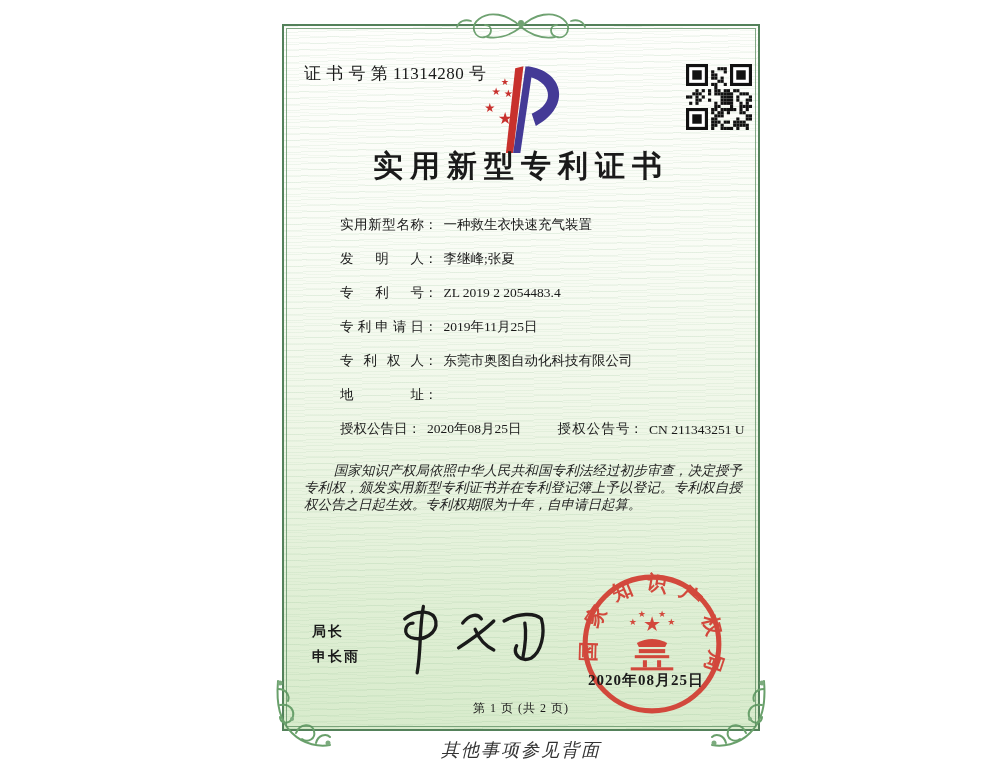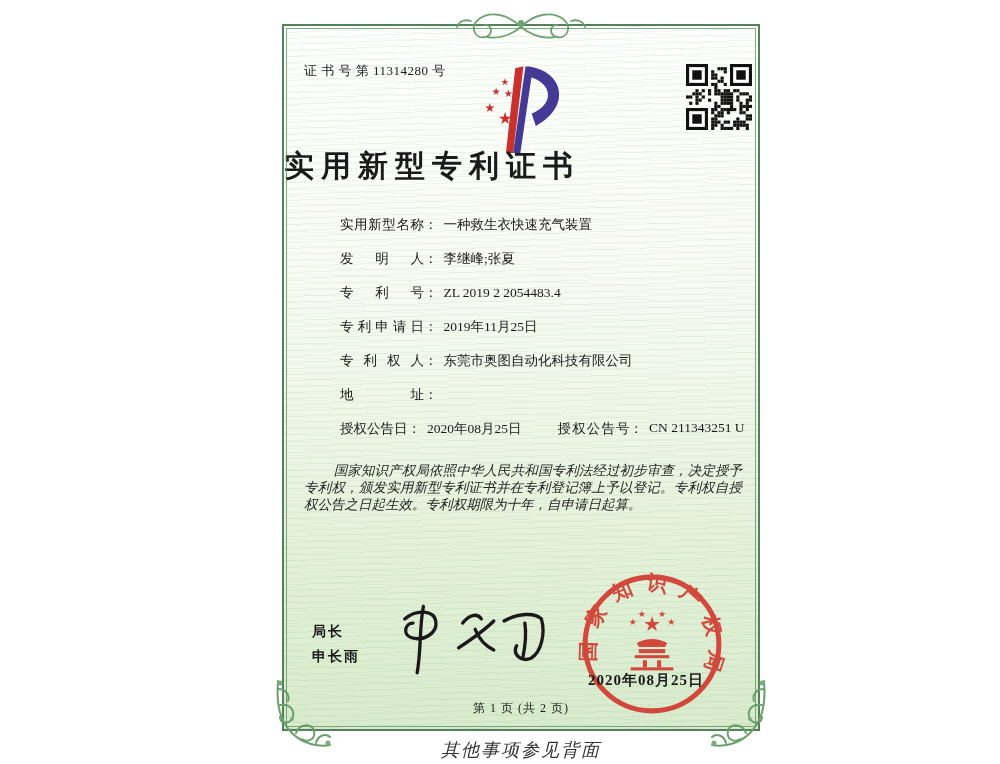--- a/index.html
+++ b/index.html
@@ -11,29 +11,29 @@
     position:absolute;left:282px;top:24px;width:478px;height:707px;box-sizing:border-box;
     border:2.5px solid #53815a;
     background:
       repeating-linear-gradient(178deg, rgba(120,175,125,0.10) 0px, rgba(120,175,125,0.10) 1px, transparent 1px, transparent 6px),
       repeating-linear-gradient(2deg, rgba(120,175,125,0.07) 0px, rgba(120,175,125,0.07) 1px, transparent 1px, transparent 7px),
       linear-gradient(180deg,#fefefc 0%,#f9fcf5 32%,#eef6e6 58%,#e0efd5 82%,#d8ebcc 100%);
   }
   .sheet::after{
     content:"";position:absolute;inset:2px;border:1px solid rgba(90,140,95,.75);pointer-events:none;
   }
-  .cert-no{position:absolute;left:20px;top:36px;font-size:13px;letter-spacing:.5px;}
+  .cert-no{position:absolute;left:20px;top:36px;font-size:17px;letter-spacing:.5px;}
   .logo{position:absolute;left:192px;top:32px;width:98px;height:98px;}
   .qr{position:absolute;left:402px;top:38px;width:66px;height:66px;}
-  .title{position:absolute;left:0;right:0;top:120px;font-size:30px;font-weight:600;letter-spacing:7px;}
+  .title{position:absolute;left:0;right:0;top:120px;text-align:center;font-size:30px;font-weight:600;letter-spacing:7px;}
   .fields{position:absolute;left:36px;right:14px;top:182px;margin-left:20px;}
   .frow{height:34px;display:flex;align-items:center;font-size:13.5px;white-space:nowrap;}
   .flabel{display:inline-block;width:84px;text-align:justify;text-align-last:justify;}
   .colon{margin-right:6px;}
-  .pair2{margin-left:36px;display:inline-flex;align-items:flex-start;}
+  .pair2{margin-left:36px;display:inline-flex;align-items:flex-end;}
   .pair2 .flabel{width:72px;}
   .paras{position:absolute;left:20px;right:16px;top:424px;font-size:13.5px;line-height:17px;
          font-style:italic;text-align:justify;color:#222;margin-top:12px;}
   .paras p{margin:0 0 5px 0;text-indent:2.2em;}
   .director{position:absolute;left:28px;top:594px;font-family:Liberation Mono, monospace;
             font-weight:700;font-size:14px;line-height:25px;letter-spacing:2px;}
   .signature{position:absolute;left:104px;top:566px;width:166px;height:88px;}
   .seal{position:absolute;left:292px;top:540px;width:152px;height:152px;opacity:.92;}
   .seal-date{position:absolute;left:304px;top:645px;font-size:15px;font-weight:700;letter-spacing:1px;}
   .page-info{position:absolute;left:0;right:0;bottom:12px;text-align:center;font-size:12px;letter-spacing:1px;}

